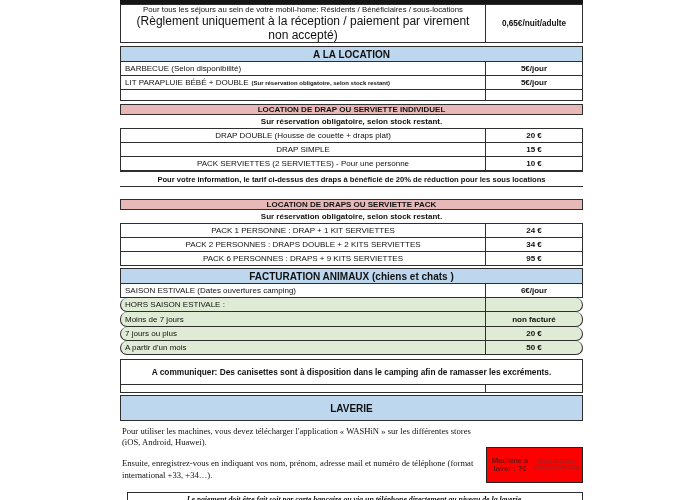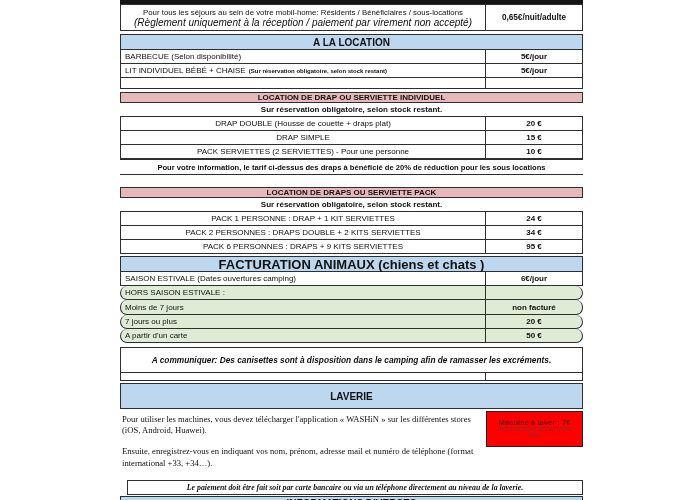--- a/index.html
+++ b/index.html
@@ -41,44 +41,44 @@
     font-weight:bold; font-size:7.6px; text-align:center; padding:2.5px 0;
   }
 
   .gap3 { height:3px; } .gap2 { height:2px; } .gap4 { height:4px; } .gap12 { height:12px; }
 
   .green { background:#DFEBD5;border-radius:7px; }
 
   .note-box {
     border:1px solid #2e2e2e; background:#fff;
     display:flex; align-items:center; justify-content:center;
-    font-weight:bold; font-style:italic; font-size:8.3px; text-align:center;
+    font-weight:bold; font-size:8.3px; text-align:center;
     height:26px;
   }
 
   .empty-row { display:flex; border:1px solid #2e2e2e; border-top:none; background:#fff; }
   .empty-row .spacer { flex:1; }
   .empty-row .pcol { width:97px; border-left:1px solid #2e2e2e; }
 
   .top-row-line1 { font-size:7.8px; text-align:center; }
-  .top-row-line2 { font-size:10px; font-style:italic; text-align:center; }
+  .top-row-line2 { font-size:12px; text-align:center; }
 
   .small-inline { font-size:6px; font-weight:bold; margin-left:3px; }
 
   .laverie-body { display:flex; margin-top:2px; }
   .laverie-text {
     flex:1; font-family:"Liberation Serif", serif; font-size:8.6px; line-height:1.3;
     padding:3px 6px 0 2px;
   }
   .laverie-text p { margin:0 0 10px 0; }
   .laverie-prices { width:97px; display:flex; flex-direction:column; }
   .red-box {
     border:1px solid #222; background:#FE0000; height:36px;
-    display:flex; flex-direction:column; align-items:center; justify-content:center;
-    text-align:center; padding:1px;
+    display:flex; align-items:center; justify-content:center;
+    text-align:center; padding:1px;margin-top:24px;
   }
   .red-box + .red-box { border-top:none; }
   .red-box .rb-title { font-weight:bold; font-size:7.6px; color:#6e1212; line-height:1.1; }
   .red-box .rb-note { font-weight:bold; font-size:4.6px; color:#9c2424; line-height:1.25; width:80px; }
 
   .serif-note {
     border:1px solid #2e2e2e; background:#fff;
     font-family:"Liberation Serif", serif; font-weight:bold; font-style:italic;
     font-size:7.8px; text-align:center; padding:2px 8px; margin-top:1px;margin-left:7px;
   }
@@ -100,21 +100,21 @@
 
   <div class="gap3"></div>
 
   <div class="hdr blue">A LA LOCATION</div>
   <div class="trow" style="min-height:14px">
     <div class="cell-label">BARBECUE (Selon disponibilité)</div>
     <div class="cell-price">5€/jour</div>
   </div>
   <div class="trow" style="min-height:14px">
     <div class="cell-label">
-      <span>LIT INDIVIDUEL BÉBÉ + CHAISE</span>
+      <span>LIT PARAPLUIE BÉBÉ + DOUBLE</span>
       <span class="small-inline">(Sur réservation obligatoire, selon stock restant)</span>
     </div>
     <div class="cell-price">5€/jour</div>
   </div>
   <div class="empty-row" style="height:11px">
     <div class="spacer"></div>
     <div class="pcol"></div>
   </div>
 
   <div class="gap3"></div>
@@ -147,39 +147,39 @@
     <div class="cell-label center">PACK 2 PERSONNES : DRAPS DOUBLE +  2 KITS SERVIETTES</div>
     <div class="cell-price">34 €</div>
   </div>
   <div class="trow">
     <div class="cell-label center">PACK 6 PERSONNES : DRAPS +  9 KITS SERVIETTES</div>
     <div class="cell-price">95 €</div>
   </div>
 
   <div class="gap2"></div>
 
-  <div class="hdr blue" style="font-size:13px">FACTURATION ANIMAUX (chiens et chats )</div>
+  <div class="hdr blue" style="font-size:10px">FACTURATION ANIMAUX (chiens et chats )</div>
   <div class="trow" style="min-height:14px">
     <div class="cell-label">SAISON ESTIVALE (Dates ouvertures camping)</div>
     <div class="cell-price">6€/jour</div>
   </div>
   <div class="trow green" style="min-height:14px">
     <div class="cell-label">HORS SAISON ESTIVALE :</div>
     <div class="cell-price"></div>
   </div>
   <div class="trow green" style="min-height:15px">
     <div class="cell-label">Moins de 7 jours</div>
     <div class="cell-price">non facturé</div>
   </div>
   <div class="trow green" style="min-height:14px">
     <div class="cell-label">7 jours ou plus</div>
     <div class="cell-price">20 €</div>
   </div>
   <div class="trow green" style="min-height:14px">
-    <div class="cell-label">A partir d'un carte</div>
+    <div class="cell-label">A partir d'un mois</div>
     <div class="cell-price">50 €</div>
   </div>
 
   <div class="gap4"></div>
 
   <div class="note-box">A communiquer: Des canisettes sont à disposition dans le camping afin de ramasser les excréments.</div>
   <div class="empty-row" style="height:8px">
     <div class="spacer"></div>
     <div class="pcol"></div>
   </div>

